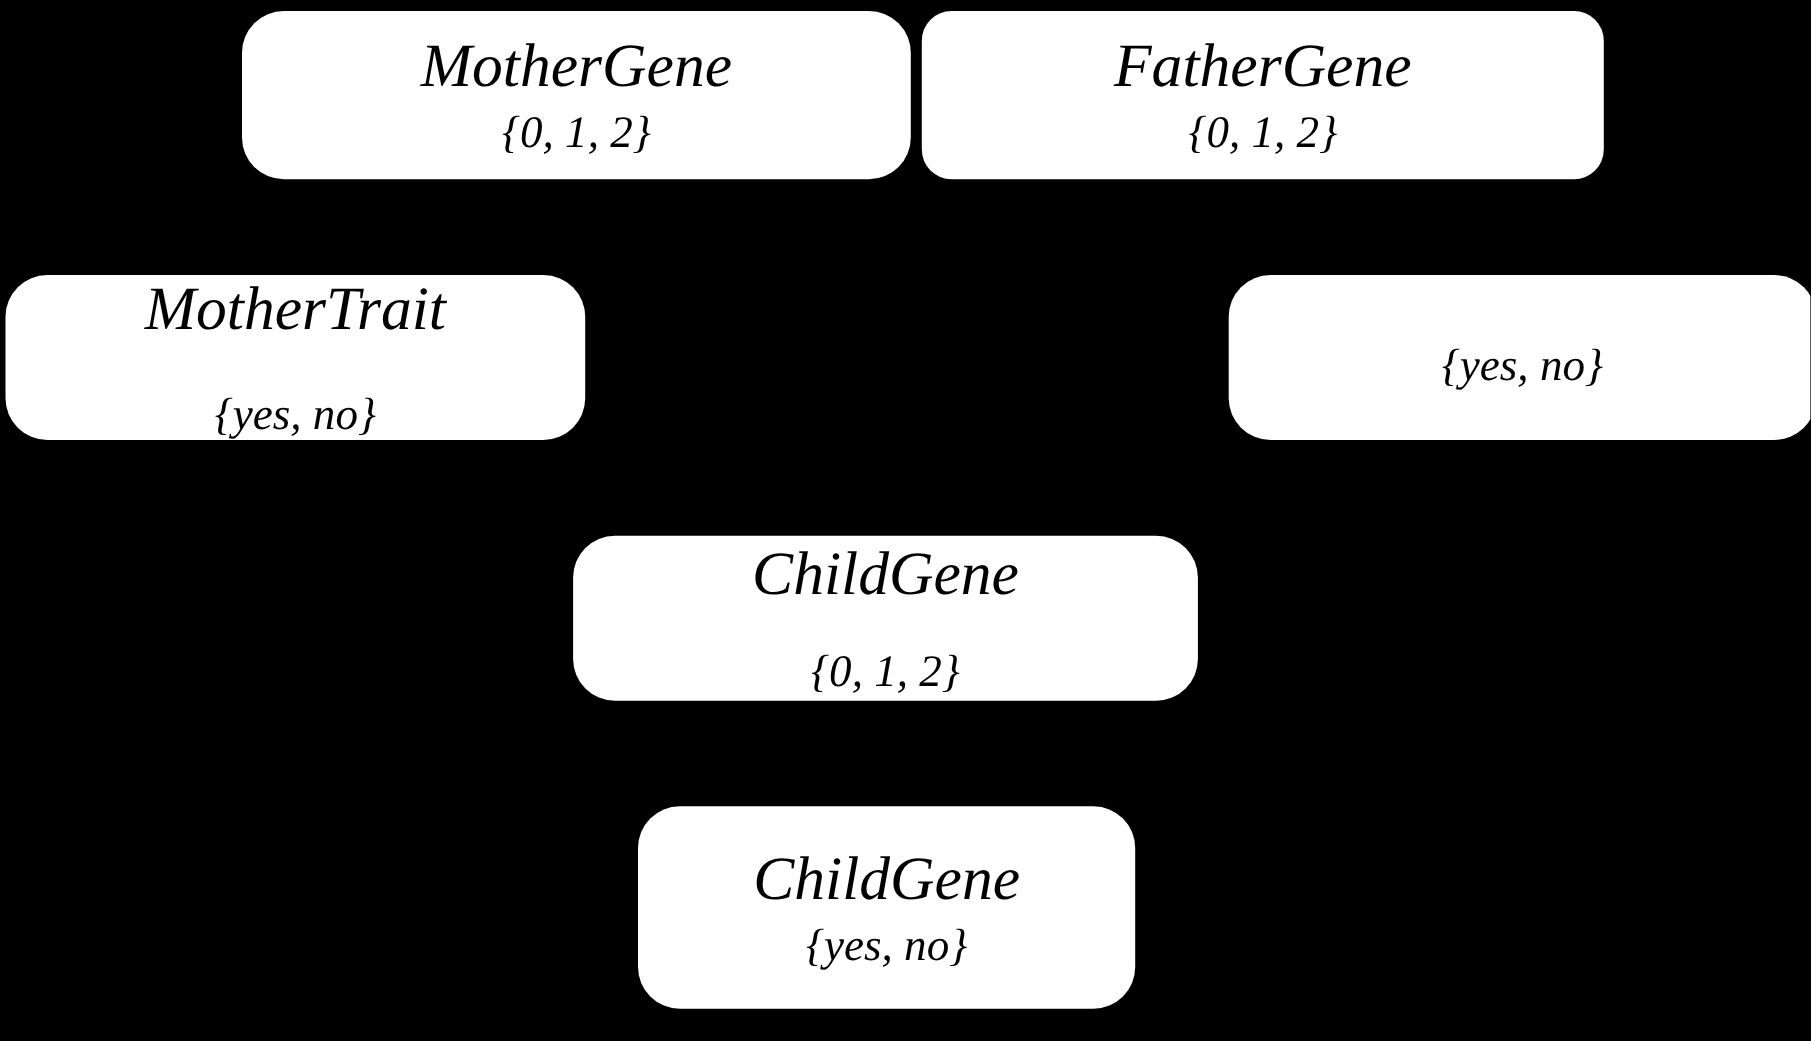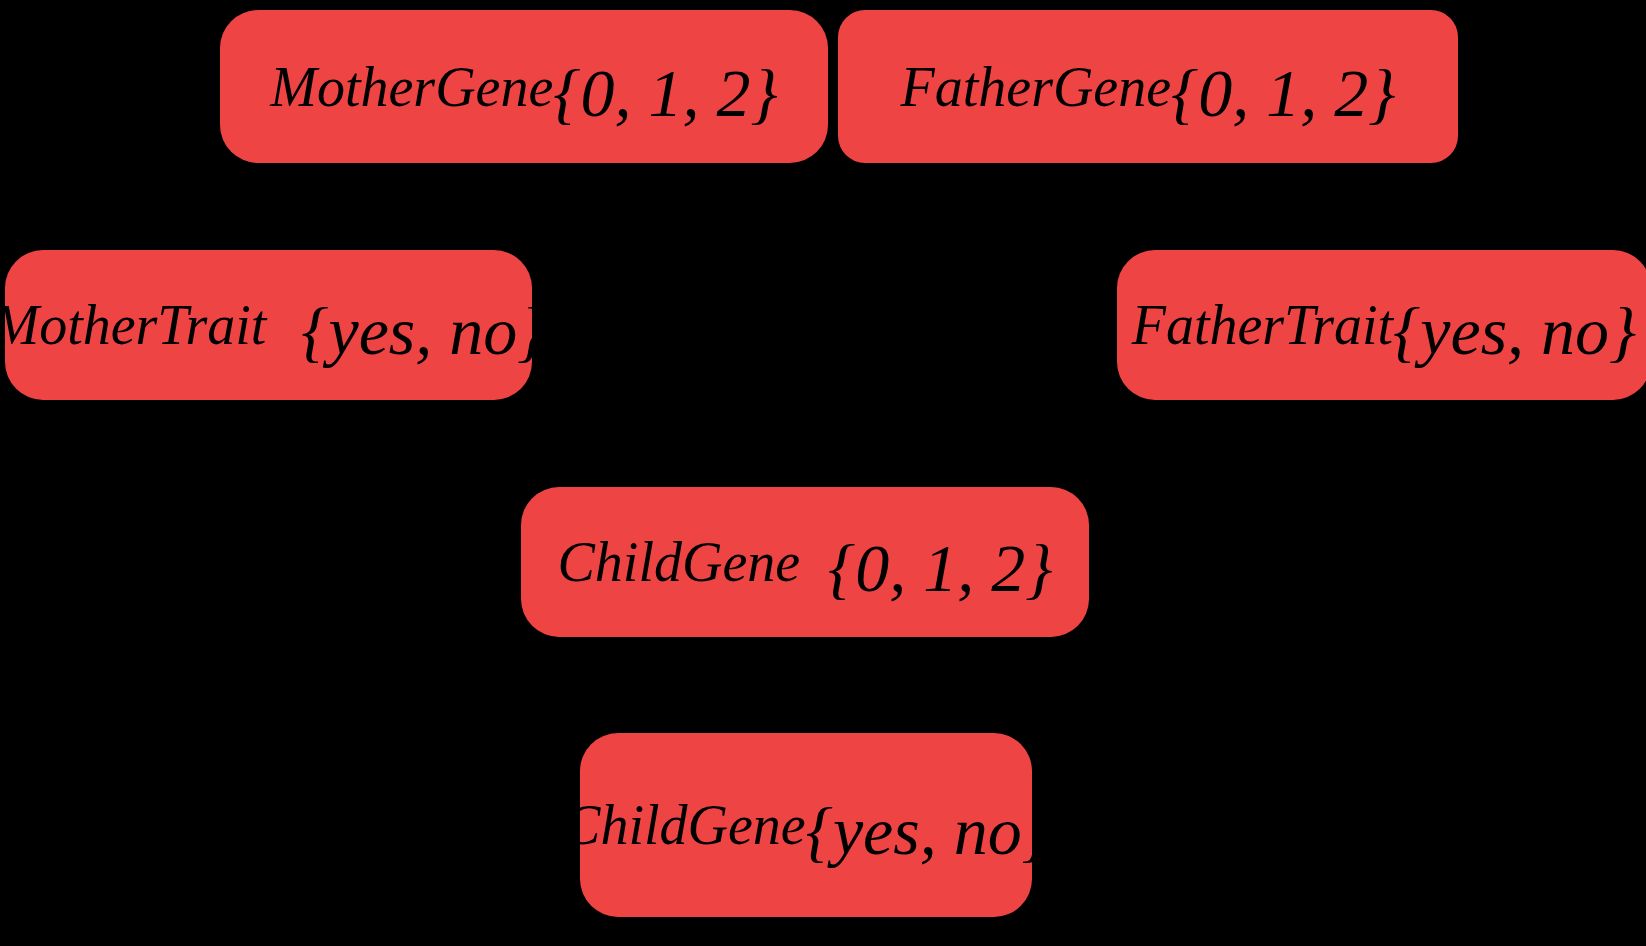--- a/index.html
+++ b/index.html
@@ -9,41 +9,41 @@
   }
   #canvas {
     position: relative;
     width: 1646px;
     height: 946px;
     background: #000000;
     overflow: hidden;
   }
   .node {
     position: absolute;
-    background: #ef4444;
+    background: #ffffff;
     border-radius: 38px;
     display: flex;
-    flex-direction: row;
+    flex-direction: column;
     align-items: center;
     justify-content: center;
     box-sizing: border-box;
   }
   .node-label, .node-domain {
     font-family: "Liberation Serif", "DejaVu Serif", serif;
     font-style: italic;
     color: #000000;
     line-height: 1.0;
     white-space: nowrap;
     text-align: center;
   }
   .node-label {
     font-size: 56px;
   }
   .node-domain {
-    font-size: 68px;
+    font-size: 41px;
     margin-top: 12px;
   }
 
   
   #node-mother-gene   { left: 220px; top: 10px;  width: 608px; height: 153px; }
   #node-father-gene   { left: 838px; top: 10px;  width: 620px; height: 153px; border-radius: 27px; }
   #node-mother-trait  { left: 5px;   top: 250px; width: 527px; height: 150px; gap: 35px; }
   #node-father-trait  { left: 1117px;top: 250px; width: 534px; height: 150px; }
   #node-child-gene    { left: 521px; top: 487px; width: 568px; height: 150px; gap: 28px; }
   #node-child-trait   { left: 580px; top: 733px; width: 452px; height: 184px; }
@@ -62,21 +62,20 @@
     <div class="node-label">FatherGene</div>
     <div class="node-domain">{0, 1, 2}</div>
   </div>
 
   <div class="node" id="node-mother-trait">
     <div class="node-label">MotherTrait</div>
     <div class="node-domain">{yes, no}</div>
   </div>
 
   <div class="node" id="node-father-trait">
-    <div class="node-label">FatherTrait</div>
     <div class="node-domain">{yes, no}</div>
   </div>
 
   <div class="node" id="node-child-gene">
     <div class="node-label">ChildGene</div>
     <div class="node-domain">{0, 1, 2}</div>
   </div>
 
   <div class="node" id="node-child-trait">
     <div class="node-label">ChildGene</div>

